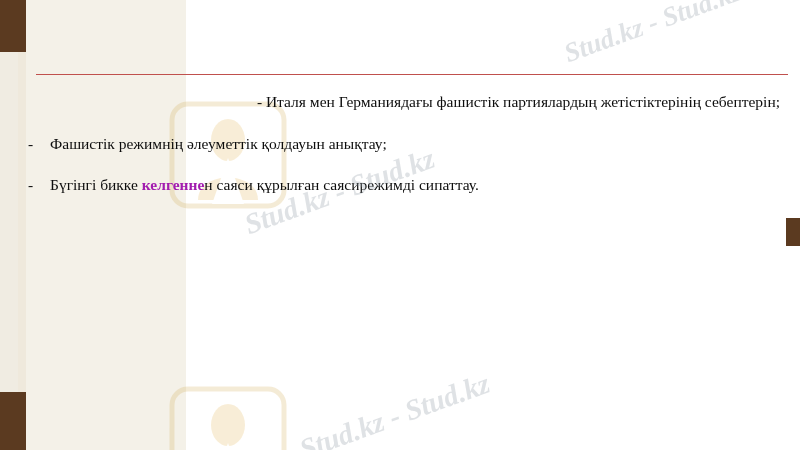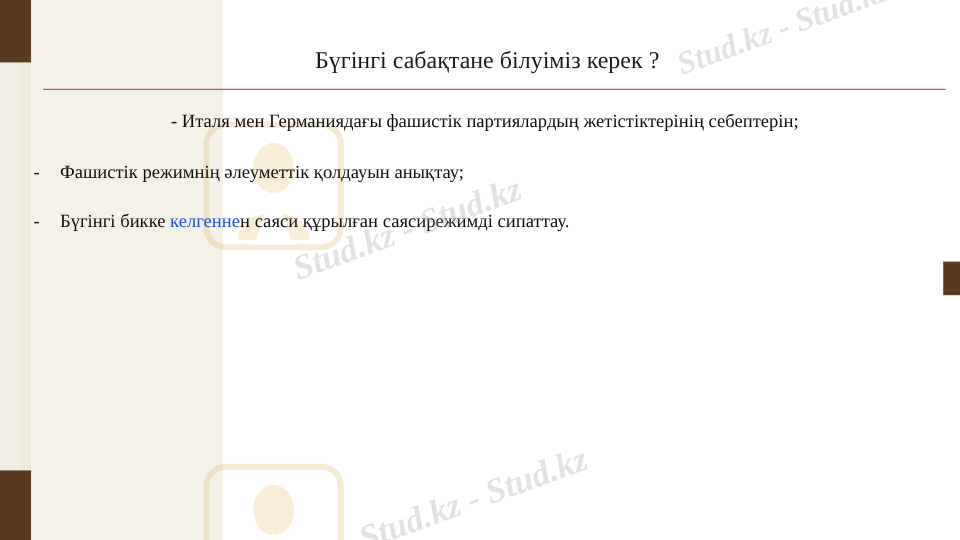--- a/index.html
+++ b/index.html
@@ -113,39 +113,40 @@
   }
   .para {
     margin: 0 0 0 0;
   }
   .para-justified {
     text-align: justify;
     text-indent: 14px;
     margin-bottom: 1px;
   }
   .para-plain {
-    text-align: center;
+    text-align: right;
     margin-bottom: 0;
   }
   .spacer-line {
     height: 21px;
   }
   .bullet-row {
     display: flex;
     align-items: flex-start;
   }
   .bullet-dash {
     width: 22px;
     flex: 0 0 22px;
   }
   .bullet-text {
     flex: 1 1 auto;
   }
   .gray-run {
-    color: #1d4ed8;
+    color: #a21caf;
+    font-weight: bold;
   }
 
   
   .wm {
     position: absolute;
     color: rgba(150, 160, 170, 0.30);
     font-family: "Liberation Serif", serif;
     font-style: italic;
     font-weight: bold;
     white-space: nowrap;
@@ -201,21 +202,20 @@
   </div>
   <div class="wm-logo wm-logo-2">
     <svg width="120" height="110" viewBox="0 0 120 110" xmlns="http://www.w3.org/2000/svg">
       <rect x="4" y="4" width="112" height="102" rx="16" ry="16" fill="none" stroke="#cfa64a" stroke-width="5"></rect>
       <ellipse cx="60" cy="40" rx="17" ry="21" fill="#e2b24d"></ellipse>
       <path d="M30 100 C30 70, 90 70, 90 100 Z" fill="#e2b24d"></path>
       <path d="M60 58 L44 104 L76 104 Z" fill="#ffffff"></path>
     </svg>
   </div>
 
-  <div class="title">Бүгінгі сабақтане білуіміз керек ?</div>
   <div class="title-rule"></div>
 
   <div class="body">
     <p class="para para-plain">- Италя мен Германиядағы фашистік партиялардың жетістіктерінің себептерін;</p>
 
     <div class="spacer-line"></div>
 
     <div class="bullet-row">
       <span class="bullet-dash">-</span>
       <span class="bullet-text">Фашистік режимнің әлеуметтік қолдауын анықтау;</span>

